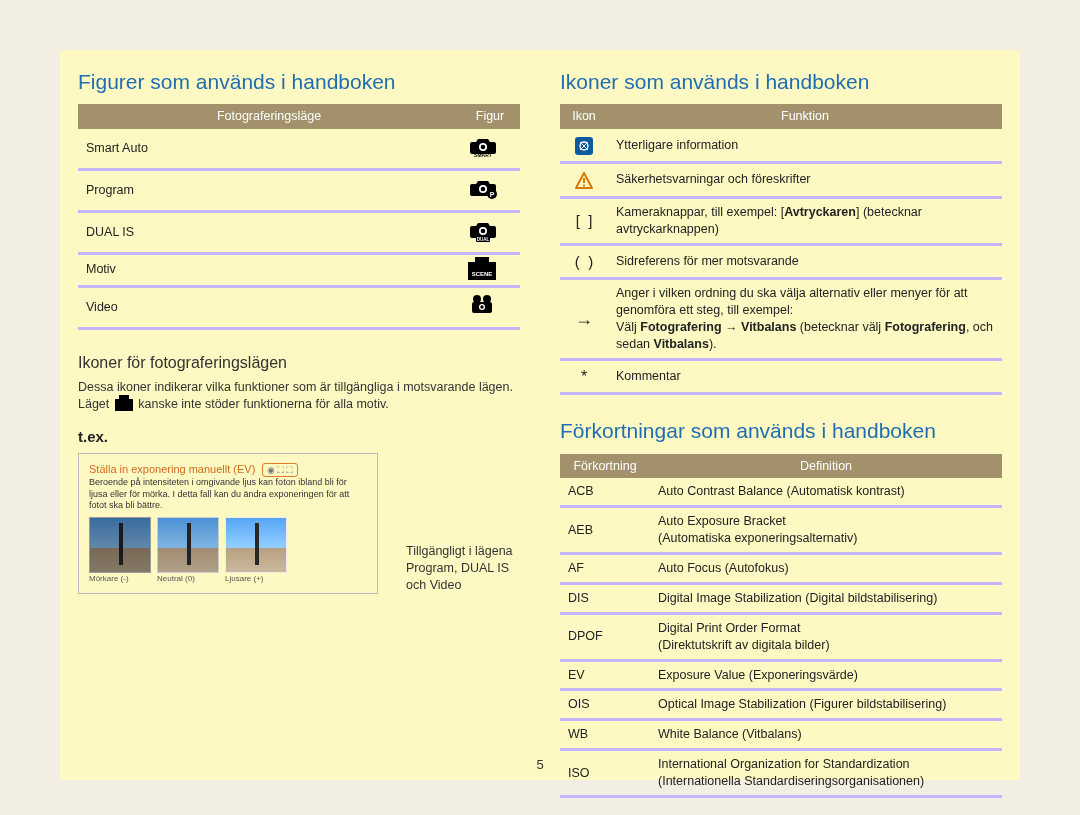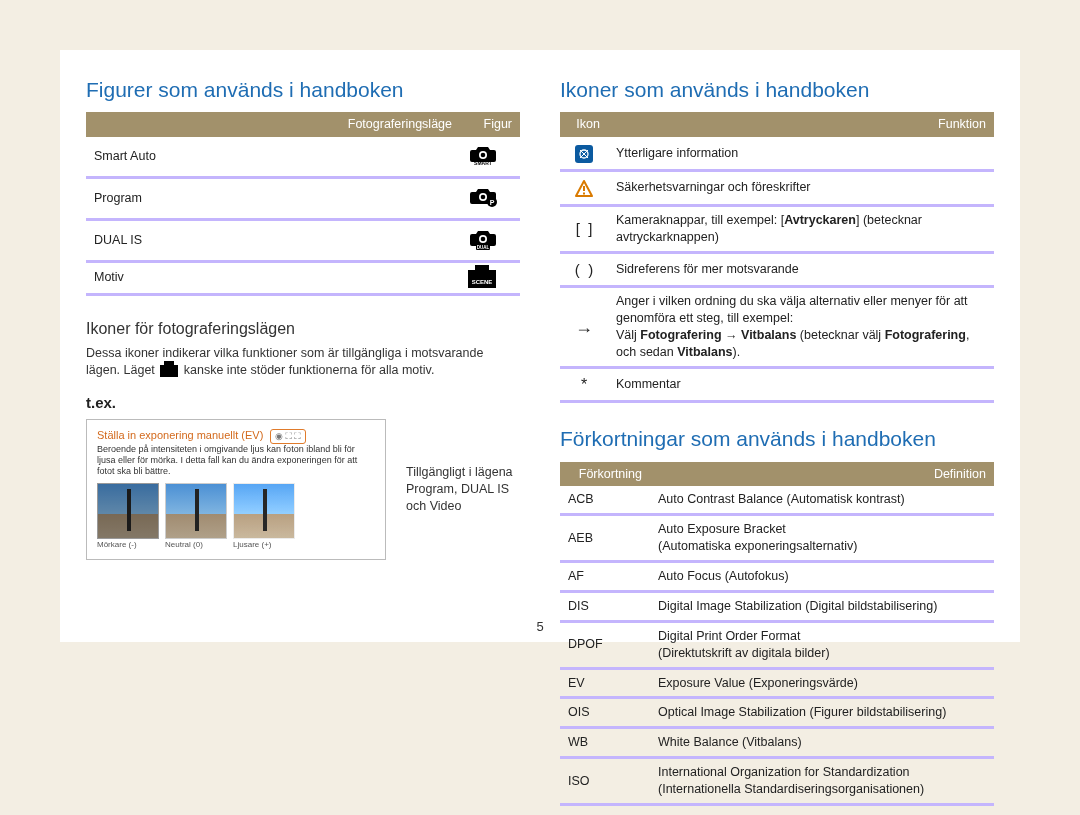--- a/index.html
+++ b/index.html
@@ -8,24 +8,24 @@
     font-family: Arial, Helvetica, sans-serif;
     font-size: 13px;
     color: #222;
     line-height: 1.35;
     width: 1080px;
     height: 815px;
     padding: 50px 60px 20px 60px;
     position: relative;
   }
   .page {
-    background: #ffffff;
+    background: #fef9c3;
     width: 960px;
-    height: 592px;
-    padding: 16px;
+    height: 730px;
+    padding: 8px;
     position: relative;
     display: flex;
     gap: 30px;
   }
   .col {
     flex: 1;
     padding: 10px 10px 0 0;
   }
   .col-left { padding-left: 10px; }
   h2.section-title {
@@ -43,21 +43,21 @@
   }
   table.manual-table {
     width: 100%;
     border-collapse: collapse;
     font-size: 12.5px;
   }
   table.manual-table th {
     background: #a2916b;
     color: #fff;
     font-weight: normal;
-    text-align: right;
+    text-align: center;
     padding: 4px 8px;
   }
   table.manual-table td {
     border-bottom: 3px solid #c4b5fd;
     padding: 5px 8px;
     vertical-align: middle;
   }
   table.manual-table td.icon-cell {
     text-align: center;
     width: 48px;
@@ -73,22 +73,22 @@
     margin-top: 0;
   }
   .ex-label {
     font-weight: bold;
     font-size: 15px;
     margin-top: 14px;
     margin-bottom: 6px;
   }
   .example-box {
     display: flex;
-    align-items: center;
-    gap: 20px;
+    align-items: flex-end;
+    gap: 28px;
   }
   .example-panel {
     border: 1px solid #bbb;
     flex: 0 0 300px;
     padding: 8px 10px;
     font-size: 10px;
   }
   .example-panel .panel-title {
     color: #d36a1d;
     font-size: 11px;
@@ -203,20 +203,30 @@
               </svg></td>
           </tr>
           <tr>
             <td>Motiv</td>
   <td class="fig-cell">
               <div style="width:28px;height:18px;background:#000;position:relative;margin-top:2px">
                 <div style="position:absolute;top:-5px;left:7px;width:14px;height:5px;background:#000"></div>
                 <span style="color:#fff;font-size:6px;font-weight:bold;position:absolute;bottom:2px;left:0;right:0;text-align:center">SCENE</span>
               </div>
             </td>
+          </tr>
+          <tr>
+            <td>Video</td>
+  <td class="fig-cell"><svg class="fig-icon" viewBox="0 0 30 24">
+                <circle cx="9" cy="6" r="4" fill="#000"></circle>
+                <circle cx="19" cy="6" r="4" fill="#000"></circle>
+                <rect x="4" y="9" width="20" height="11" rx="2" fill="#000"></rect>
+                <circle cx="14" cy="14" r="3" fill="#fff"></circle>
+                <circle cx="14" cy="14" r="1.7" fill="#000"></circle>
+              </svg></td>
           </tr>
         </tbody>
     </table>
 
     <h3 class="sub-title">Ikoner för fotograferingslägen</h3>
     <p class="body-text">
       <span>Dessa ikoner indikerar vilka funktioner som är tillgängliga i motsvarande lägen. Läget </span><span class="scene-box-inline"></span><span> kanske inte stöder funktionerna för alla motiv.</span>
     </p>
 
     <div class="ex-label">t.ex.</div>

